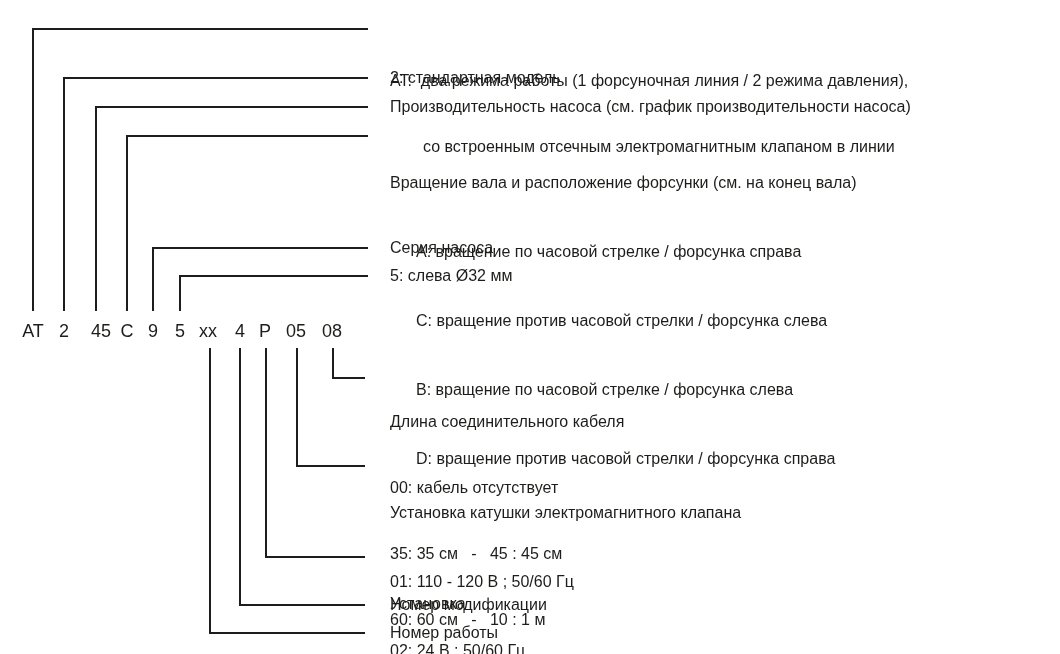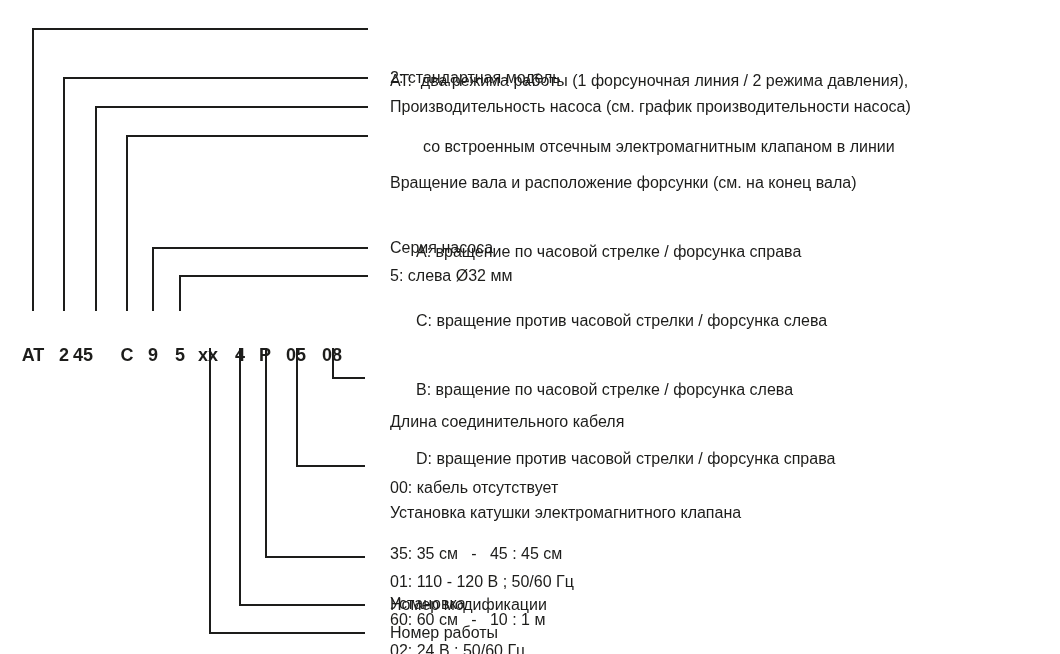--- a/index.html
+++ b/index.html
@@ -30,24 +30,23 @@
     white-space: pre;
   }
   .lh23 { line-height: 23px; }
   .indent21 { margin-left: 33px; }
   .indent26 { margin-left: 26px; }
   .code-token {
     position: absolute;
     top: 320px;
     transform: translateX(-50%);
     font-size: 18px;
-    font-weight: bold;
+    font-weight: normal;
     line-height: 22px;
     white-space: pre;
-    margin-top: 24px;
   }
 </style>
 </head>
 <body>
 
 <div class="diagram">
 
   <svg class="lines-svg" viewBox="0 0 1060 654" xmlns="http://www.w3.org/2000/svg">
 
     <polyline points="368,29 33,29 33,311"></polyline>
@@ -59,21 +58,21 @@
 
     <polyline points="365,378 333,378 333,348"></polyline>
     <polyline points="365,466 297,466 297,348"></polyline>
     <polyline points="365,557 266,557 266,348"></polyline>
     <polyline points="365,605 240,605 240,348"></polyline>
     <polyline points="365,633 210,633 210,348"></polyline>
   </svg>
 
   <span class="code-token" style="left:33px">AT</span>
   <span class="code-token" style="left:64px">2</span>
-  <span class="code-token" style="left:83px">45</span>
+  <span class="code-token" style="left:101px">45</span>
   <span class="code-token" style="left:127px">C</span>
   <span class="code-token" style="left:153px">9</span>
   <span class="code-token" style="left:180px">5</span>
   <span class="code-token" style="left:208px">xx</span>
   <span class="code-token" style="left:240px">4</span>
   <span class="code-token" style="left:265px">P</span>
   <span class="code-token" style="left:296px">05</span>
   <span class="code-token" style="left:332px">08</span>
 
   <div class="txt" style="left:390px; top:26px">

